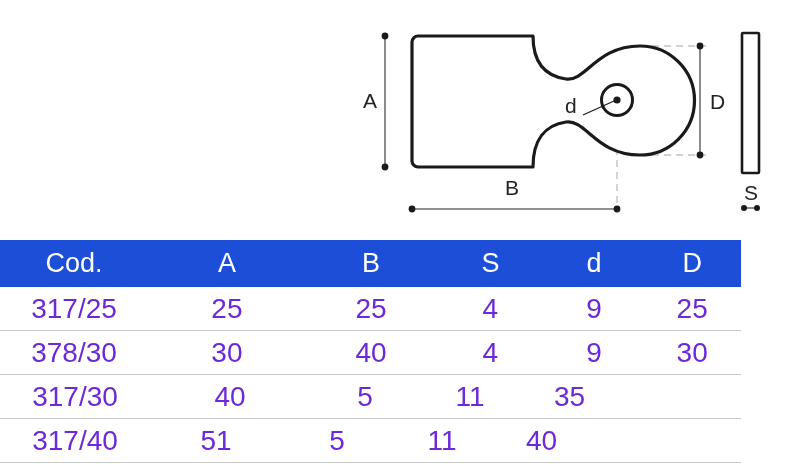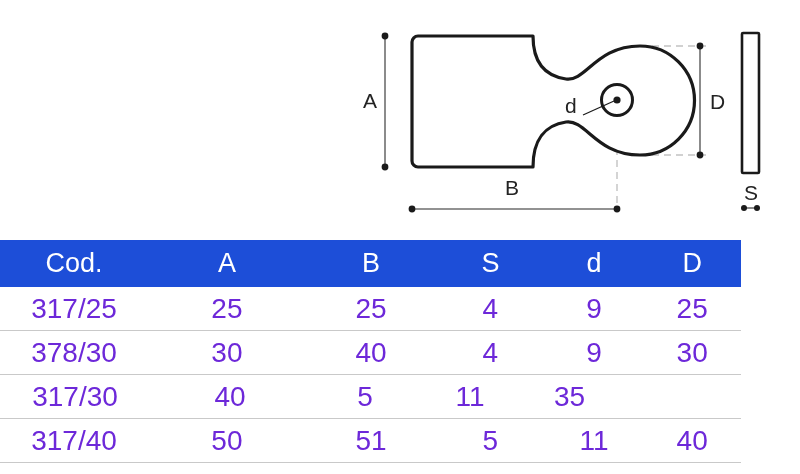--- a/index.html
+++ b/index.html
@@ -176,20 +176,19 @@
   <div class="table-body-row">
     <div class="table-cell col-cod">317/30</div>
     <div class="table-cell col-a">40</div>
     <div class="table-cell col-s">5</div>
     <div class="table-cell col-d">11</div>
     <div class="table-cell col-dd">35</div>
   </div>
 
   <div class="table-body-row">
     <div class="table-cell col-cod">317/40</div>
-    <div class="table-cell col-a">50</div>
     <div class="table-cell col-b">51</div>
     <div class="table-cell col-s">5</div>
     <div class="table-cell col-d">11</div>
     <div class="table-cell col-dd">40</div>
   </div>
 
 </div>
 
 </body></html>

